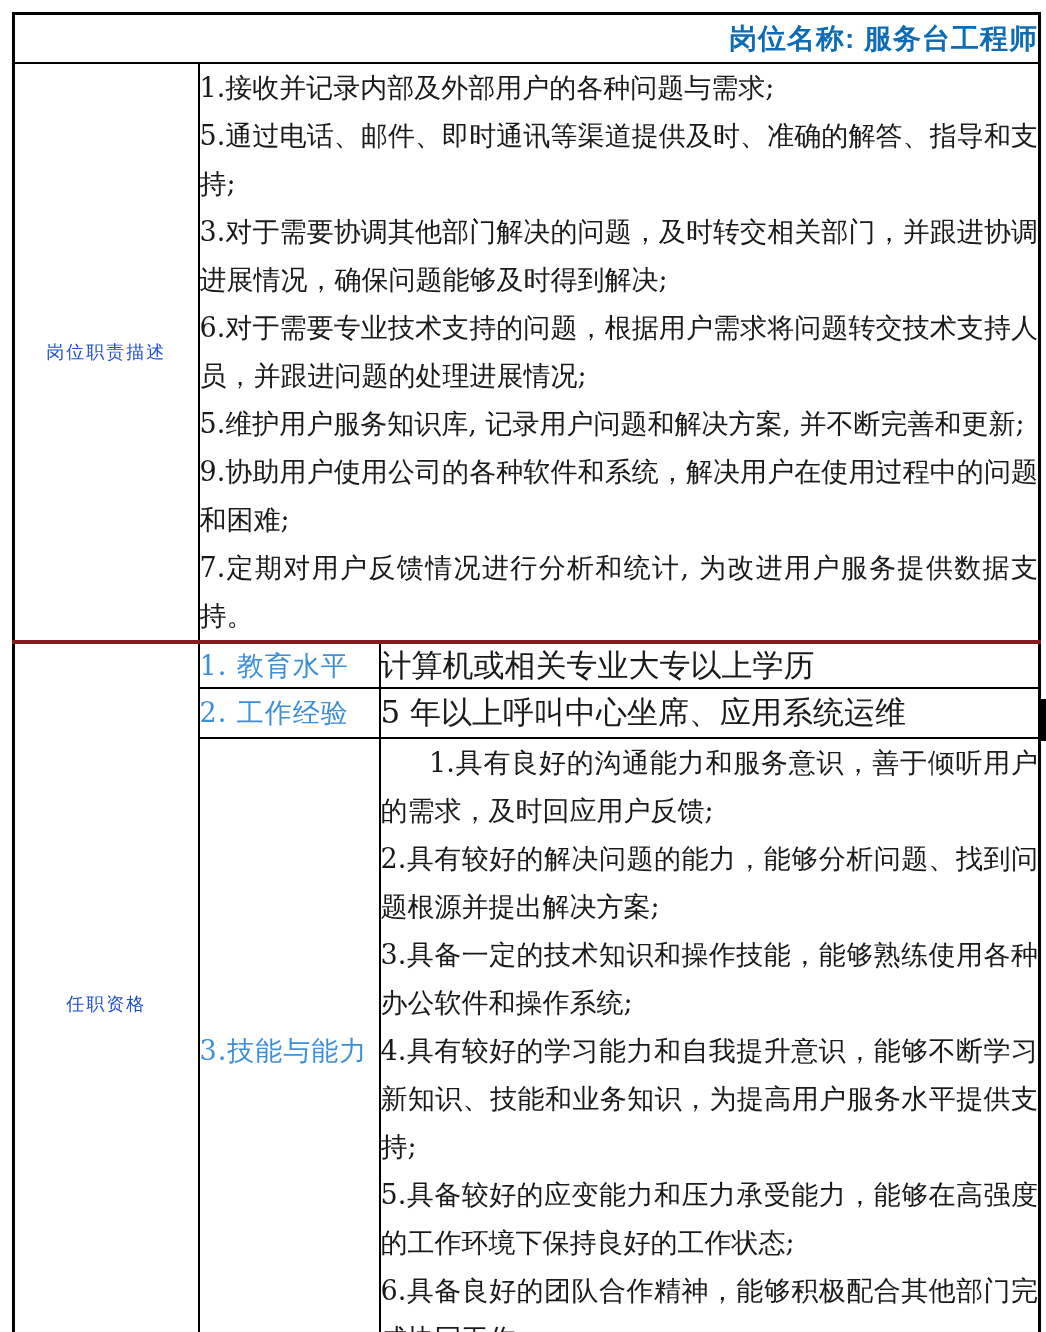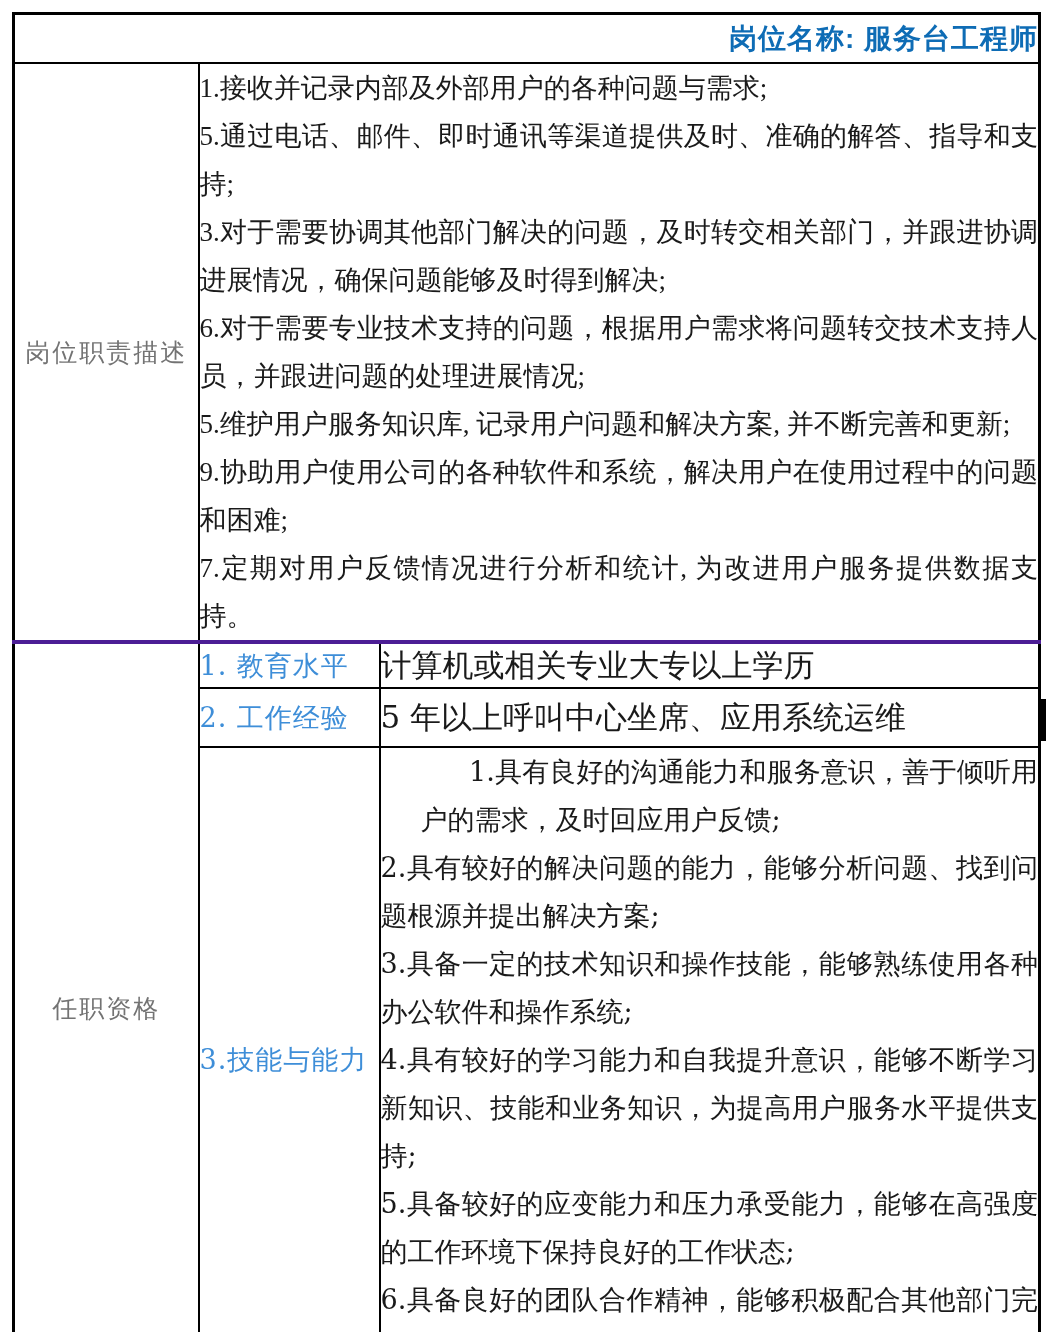--- a/index.html
+++ b/index.html
@@ -39,54 +39,53 @@
     padding-left: 12px;
     font-family: "Liberation Sans", sans-serif;
     font-weight: bold;
     font-size: 28px;
     color: #0e6cb5;
     letter-spacing: 1px;
     text-align: right;
   }
   td.side-label {
     text-align: center;
-    font-size: 25px;
-    color: #737373;
+    font-size: 18px;
+    color: #1d4ed8;
     letter-spacing: 2px;
   }
   td.resp-content {
     vertical-align: top;
     padding: 3px 8px 0 11px;
     font-size: 27px;
     line-height: 48px;
     text-align: justify;
-    font-family: Liberation Serif, serif;
   }
   td.resp-content p, td.skills-content p { margin: 0; }
 
-  tr.qual-first td { border-top: 4px solid #4c1d95; }
+  tr.qual-first td { border-top: 4px solid #7f1d1d; }
 
   td.sub-label {
     padding-left: 14px;
     font-size: 27px;
     color: #3e8ed8;
     letter-spacing: 1px;
   }
   td.sub-value {
     padding-left: 12px;
     font-size: 31px;
   }
   td.skills-content {
     vertical-align: top;
     padding: 4px 6px 0 11px;
     font-size: 27px;
     line-height: 48px;
     text-align: justify;
   }
-  td.skills-content p.indent-first { text-indent: 1.8em; padding-left: 40px; }
+  td.skills-content p.indent-first { text-indent: 1.8em; }
 
   .black-marker {
     position: absolute;
     left: 1038px;
     top: 699px;
     width: 8px;
     height: 42px;
     background: #000000;
   }
 </style>
@@ -117,21 +116,21 @@
       <p>7.定期对用户反馈情况进行分析和统计, 为改进用户服务提供数据支持。</p>
     </td>
   </tr>
 
   <tr class="qual-first" style="height:46px;">
     <td class="side-label" rowspan="3">任职资格</td>
     <td class="sub-label">1. 教育水平</td>
     <td class="sub-value">计算机或相关专业大专以上学历</td>
   </tr>
 
-  <tr style="height:59px;">
+  <tr style="height:50px;">
     <td class="sub-label">2. 工作经验</td>
     <td class="sub-value">5 年以上呼叫中心坐席、应用系统运维</td>
   </tr>
 
   <tr>
     <td class="sub-label">3.技能与能力</td>
     <td class="skills-content">
       <p class="indent-first">1.具有良好的沟通能力和服务意识，善于倾听用户的需求，及时回应用户反馈;</p>
       <p>2.具有较好的解决问题的能力，能够分析问题、找到问题根源并提出解决方案;</p>
       <p>3.具备一定的技术知识和操作技能，能够熟练使用各种办公软件和操作系统;</p>

